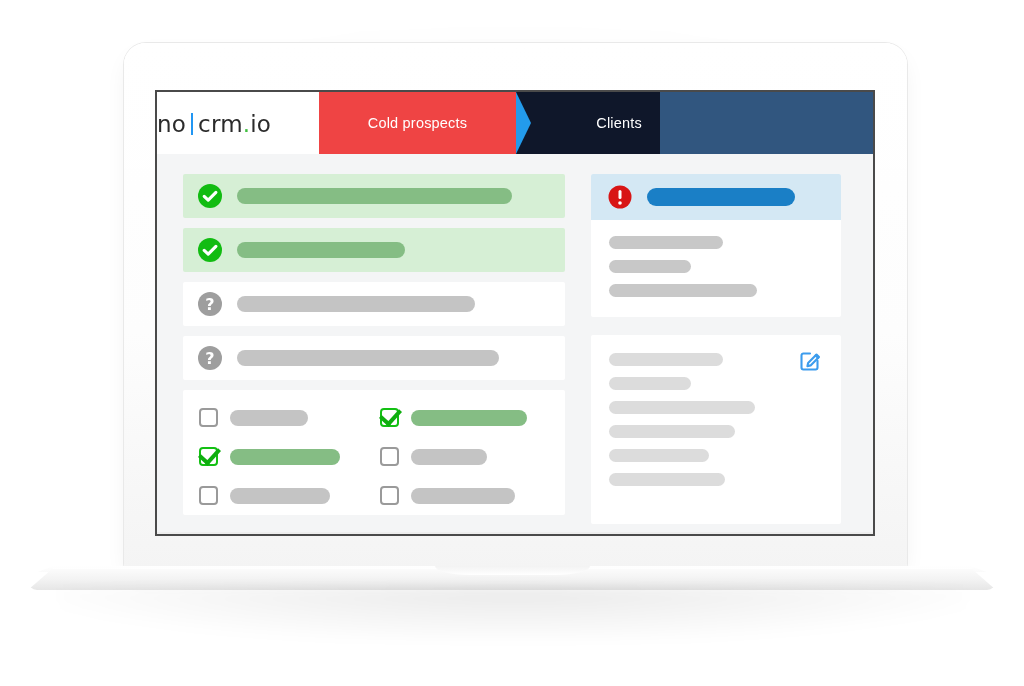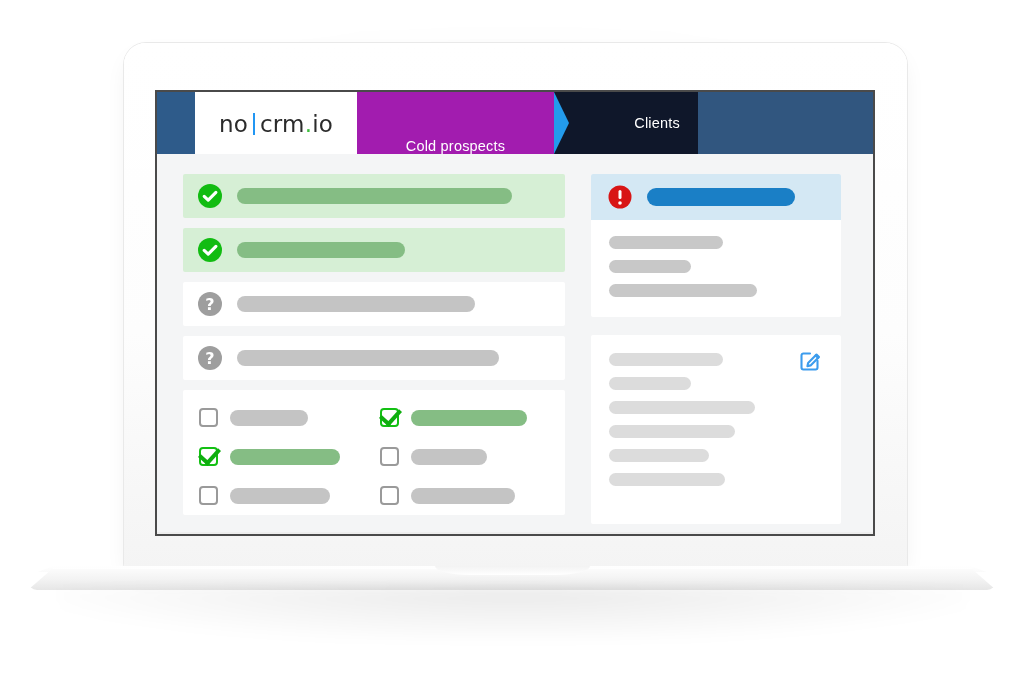--- a/index.html
+++ b/index.html
@@ -123,23 +123,22 @@
     position: relative;
     display: flex;
     height: 62px;
     background: #2e5b8a;
   }
   .brand {
     width: 162px;
     background: #ffffff;
     display: flex;
     align-items: center;
-    justify-content: center;
+    justify-content: flex-start;
     flex: 0 0 162px;
-    margin-left: 38px;
   }
   .brand-logo {
     font-size: 23px;
     letter-spacing: 0.2px;
     color: #2b2b2b;
     font-family: "DejaVu Sans", sans-serif;
     display: flex;
     align-items: baseline;
     white-space: nowrap;
   }
@@ -164,21 +163,21 @@
     display: flex;
     align-items: center;
     justify-content: center;
     color: #ffffff;
     font-size: 14.5px;
     letter-spacing: 0.2px;
     white-space: nowrap;
     padding: 0 18px;
   }
   .pipe-stage .pipe-label { position: relative; z-index: 3; }
-  .pipe-stage.s1 { flex: 0 0 161px; background: #a21caf; align-items: flex-end; }
+  .pipe-stage.s1 { flex: 0 0 161px; background: #ef4444; }
   .pipe-stage.s2 { flex: 0 0 107px; background: #1c7dc4; }
   .pipe-stage.s3 { flex: 0 0 108px; background: #0f172a; justify-content: flex-end; }
   .pipe-stage.s4 { flex: 1 1 auto;  background: #31567f; }
 
   
   .pipe-stage.s1::after,
   .pipe-stage.s2::after {
     content: "";
     position: absolute;
     right: -15px;

